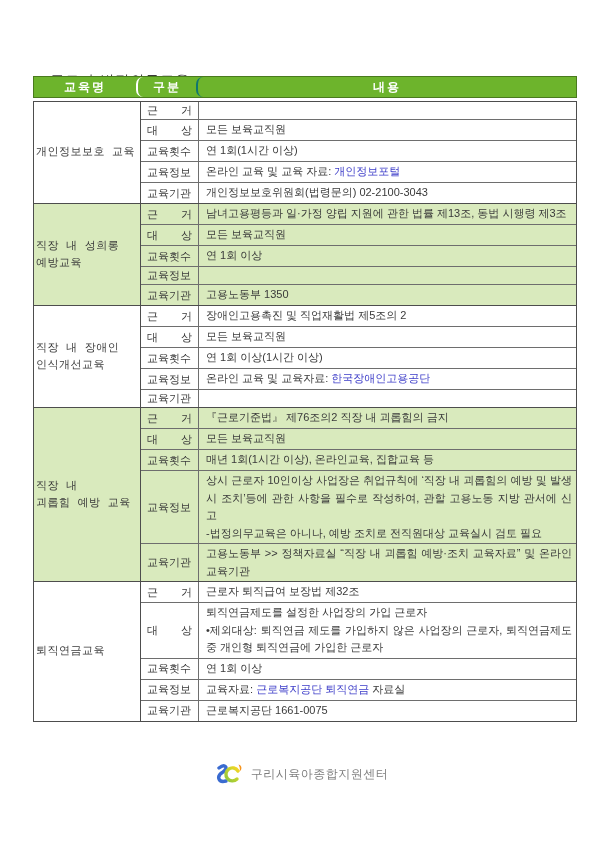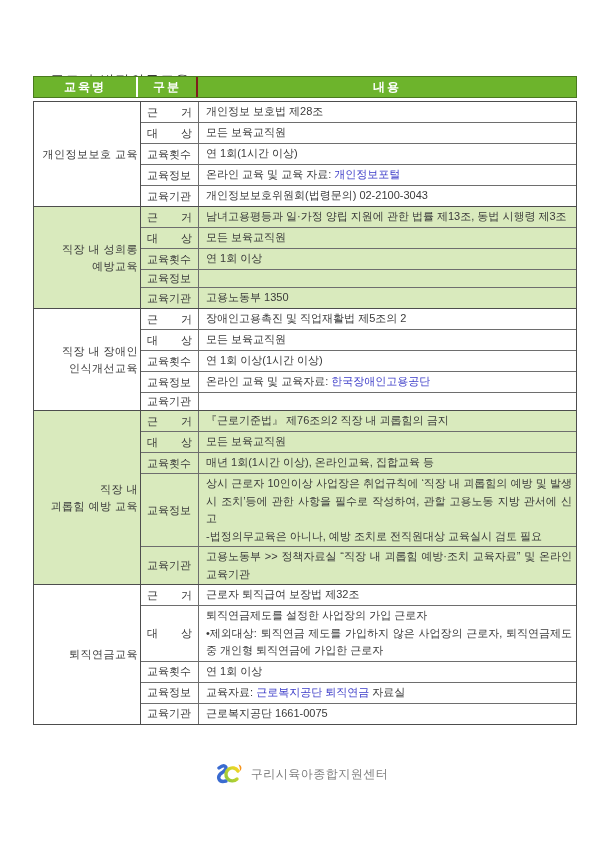--- a/index.html
+++ b/index.html
@@ -16,32 +16,32 @@
   }
   
   .edu-table{position:absolute;left:33px;top:76px;width:544px;font-size:11px;}
   
   .thead{
     display:flex;height:20px;background:#6db42c;border:1px solid #4a7a1e;
     margin-bottom:3px;
   }
   .th{
     color:#ffffff;font-weight:bold;font-size:12px;letter-spacing:2px;
-    display:flex;align-items:center;justify-content:center;
+    display:flex;align-items:center;justify-content:center;border-radius:7px;
   }
   .th-1{width:102px;}
   .th-2{width:58px;border-left:2px solid #ffffff;}
-  .th-3{flex:1;border-left:2px solid #7f1d1d;}
+  .th-3{flex:1;border-left:2px solid #0f766e;}
   
   .tbody{border:1px solid #4d4d4d;border-top:none;}
   .section{display:flex;border-top:1px solid #4d4d4d;}
   .name-cell{
     width:102px;border-right:1px solid #4d4d4d;
-    display:flex;flex-direction:column;align-items:flex-end;justify-content:center;
-    text-align:center;line-height:17px;letter-spacing:0.5px;padding:2px 2px;
+    display:flex;flex-direction:column;align-items:flex-start;justify-content:center;
+    text-align:center;line-height:17px;letter-spacing:0.5px;padding:2px 2px;font-family:Liberation Mono, monospace;
   }
   .rows{flex:1;display:flex;flex-direction:column;}
   .row{display:flex;border-top:1px solid #6e6e6e;}
   .row:first-child{border-top:none;}
   .label-cell{
     width:58px;min-width:58px;border-right:1px solid #6e6e6e;
     display:flex;align-items:center;padding:1px 6px;box-sizing:border-box;
   }
   .label-in{width:100%;text-align:justify;text-align-last:justify;letter-spacing:0;}
   .content-cell{
@@ -73,23 +73,20 @@
   </div>
   <div class="tbody" id="table-body">
       <div class="section">
         <div class="name-cell">
           <div>개인정보보호 교육</div>
         </div>
         <div class="rows">
           <div class="row">
             <div class="label-cell">
               <span class="label-in">근 거</span>
-            </div>
-            <div class="content-cell">
-              <div class="cline"><span>개인정보 보호법 제28조</span></div>
             </div>
           </div>
           <div class="row">
             <div class="label-cell">
               <span class="label-in">대 상</span>
             </div>
             <div class="content-cell">
               <div class="cline"><span>모든 보육교직원</span></div>
             </div>
           </div>

